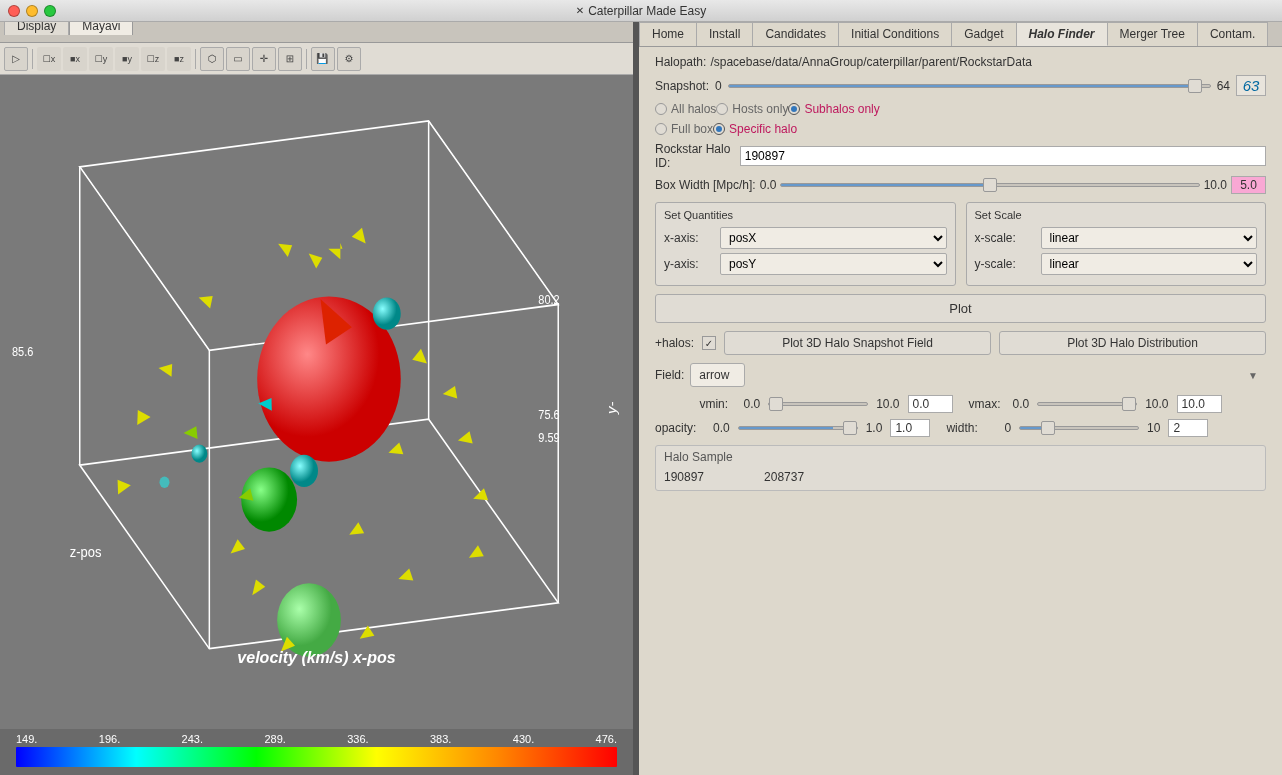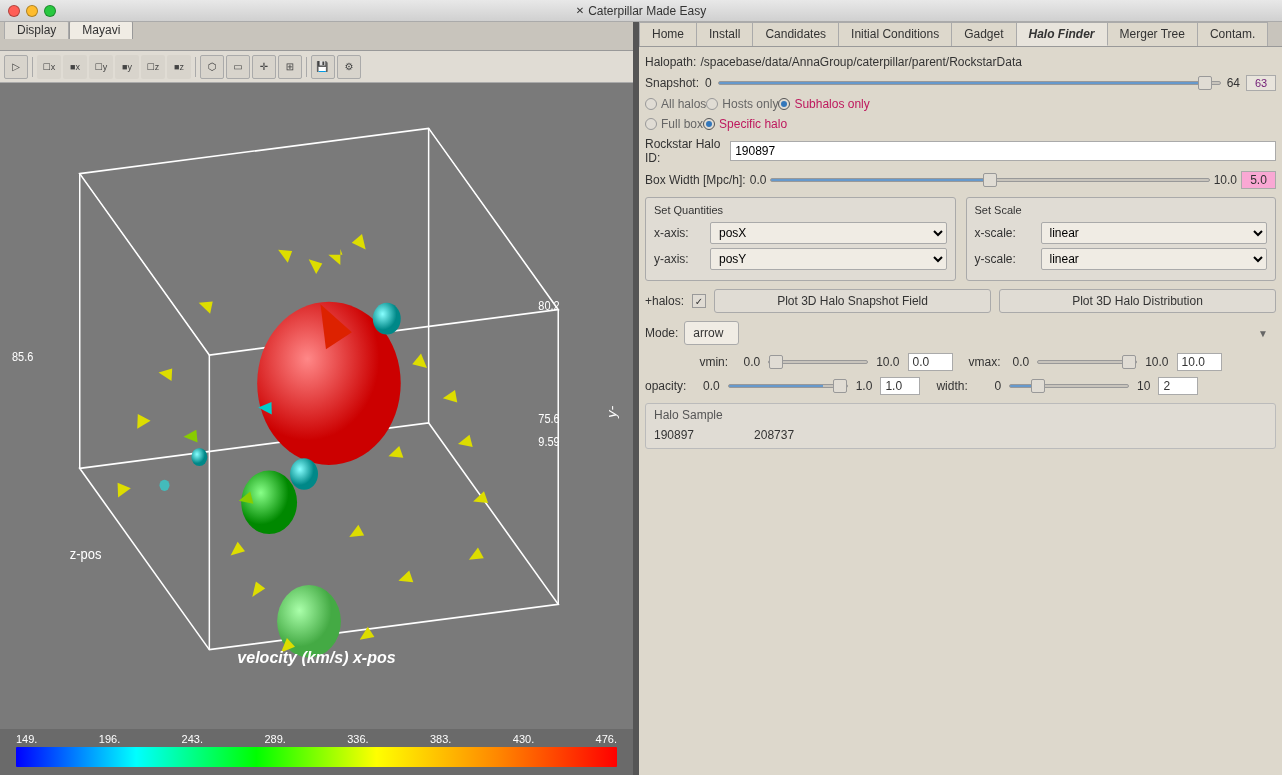--- a/index.html
+++ b/index.html
@@ -23,21 +23,21 @@
     .title-text { position: absolute; left: 50%; transform: translateX(-50%); font-size: 12px; color: #333; display: flex; align-items: center; gap: 4px; }
     .title-icon { font-size: 10px; }
 
     
     .main-container { display: flex; height: calc(775px - 22px); }
 
     
     .left-panel { width: 635px; background: #888; display: flex; flex-direction: column; border-right: 2px solid #555; }
 
     
-    .tab-bar { background: #c8c4bc; border-bottom: 1px solid #999; display: flex; align-items: center; padding: 2px 4px 16px; height: 29px; }
+    .tab-bar { background: #c8c4bc; border-bottom: 1px solid #999; display: flex; align-items: center; padding: 2px 4px 16px; height: 21px; }
     .tab { padding: 2px 12px; border: 1px solid #aaa; border-bottom: none; background: #e0dcd4; border-radius: 3px 3px 0 0; font-size: 12px; cursor: pointer; color: #333; }
     .tab.active { background: #f0ece4; border-color: #999; }
 
     
     .toolbar { background: #e0dcd4; border-bottom: 1px solid #aaa; display: flex; align-items: center; padding: 2px 4px; gap: 2px; height: 32px; }
     .toolbar-btn { width: 24px; height: 24px; border: 1px solid #aaa; background: #d8d4cc; border-radius: 2px; cursor: pointer; display: flex; align-items: center; justify-content: center; font-size: 10px; color: #444; }
     .toolbar-sep { width: 1px; height: 20px; background: #aaa; margin: 0 2px; }
 
     
     .canvas-area { flex: 1; background: #7a7a7a; position: relative; overflow: hidden; }
@@ -50,38 +50,38 @@
     
     .right-panel { flex: 1; background: #ddd8cc; display: flex; flex-direction: column; }
 
     
     .nav-tabs { display: flex; background: #c8c4bc; border-bottom: 1px solid #999; }
     .nav-tab { padding: 4px 12px; border-right: 1px solid #aaa; border-top: 1px solid #aaa; font-size: 12px; cursor: pointer; background: #ddd8cc; color: #333; white-space: nowrap; }
     .nav-tab:first-child { border-left: 1px solid #aaa; }
     .nav-tab.active { background: #e8e4dc; border-bottom: 1px solid #e8e4dc; font-weight: bold; font-style: italic; }
 
     
-    .content-area { flex: 1; padding: 8px 6px; overflow-y: auto; }
+    .content-area { flex: 1; padding: 8px 16px; overflow-y: auto; }
 
     .field-row { display: flex; align-items: center; margin-bottom: 6px; }
     .field-label { color: #333; min-width: 80px; font-size: 12px; }
 
     
     .halopath-row { display: flex; align-items: center; margin-bottom: 6px; }
     .halopath-label { color: #333; font-size: 12px; margin-right: 4px; white-space: nowrap; }
     .halopath-value { color: #333; font-size: 12px; }
 
     
     .snapshot-row { display: flex; align-items: center; margin-bottom: 6px; gap: 6px; }
     .snapshot-label { color: #333; font-size: 12px; }
     .slider-container { flex: 1; position: relative; height: 16px; display: flex; align-items: center; }
     .slider { width: 100%; height: 4px; -webkit-appearance: none; appearance: none; background: linear-gradient(to right, #6699cc 0%, #6699cc 98%, #c8c4bc 98%); border: 1px solid #999; border-radius: 2px; cursor: pointer; }
     .slider::-webkit-slider-thumb { -webkit-appearance: none; width: 14px; height: 14px; background: #e0dcd4; border: 1px solid #999; border-radius: 2px; cursor: pointer; }
     .slider-max { color: #333; font-size: 12px; }
-    .slider-val { color: #701a75; font-size: 11px; background: #e8e4dc; border: 1px solid #aaa; padding: 1px 4px; min-width: 30px; text-align: center; }
+    .slider-val { color: #0369a1; font-size: 15px; background: #e8e4dc; border: 1px solid #aaa; padding: 1px 4px; min-width: 30px; text-align: center; font-style: italic; }
 
     
     .radio-row { display: flex; align-items: center; margin-bottom: 6px; }
     .radio-item { display: flex; align-items: center; gap: 4px; color: #666; font-size: 12px; }
     .radio-item.active { color: #be185d; }
     .radio-circle { width: 12px; height: 12px; border-radius: 50%; border: 1px solid #999; background: #e0dcd4; display: flex; align-items: center; justify-content: center; }
     .radio-circle.filled { border-color: #555; }
     .radio-circle.filled::after { content: ''; width: 6px; height: 6px; border-radius: 50%; background: #3377bb; display: block; }
 
     
@@ -431,32 +431,33 @@
             <span class="scale-label">y-scale:</span>
             <select class="scale-select">
               <option selected="">linear</option>
               <option>log</option>
             </select>
           </div>
         </div>
       </div>
 
       
+      <button class="plot-btn">Plot</button>
 
       
       <div class="halos-row">
         <span class="halos-label">+halos:</span>
         <div class="checkbox checked"></div>
         <button class="halos-btn">Plot 3D Halo Snapshot Field</button>
         <button class="halos-btn">Plot 3D Halo Distribution</button>
       </div>
 
       
       <div class="mode-row">
-        <span class="mode-label">Mode:</span>
+        <span class="mode-label">Field:</span>
         <div class="mode-select-wrapper">
           <select class="mode-select">
             <option>arrow</option>
             <option>point</option>
             <option>sphere</option>
           </select>
         </div>
       </div>
 
       

